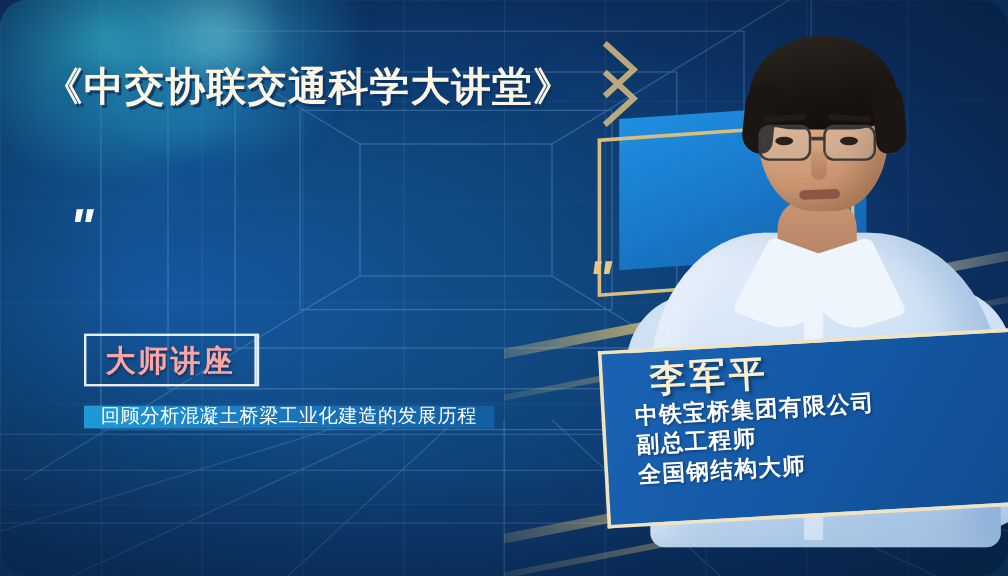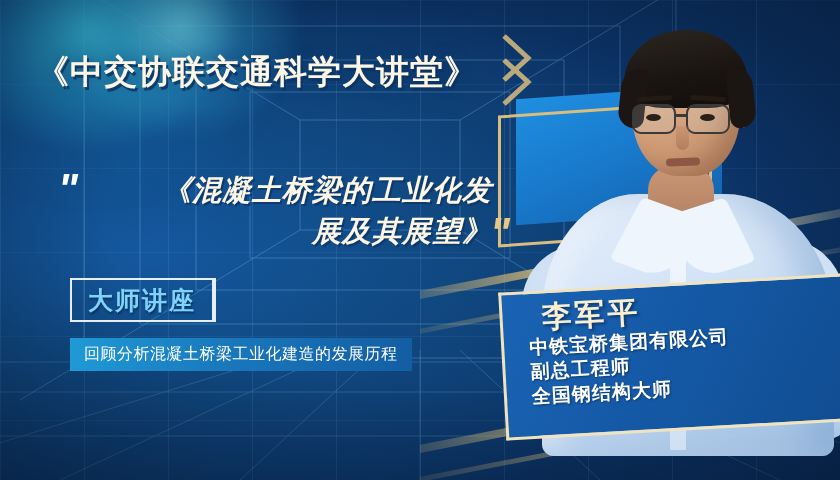--- a/index.html
+++ b/index.html
@@ -1,20 +1,21 @@
 <!DOCTYPE html>
 <html><head>
 <meta charset="utf-8">
 <style>
   html,body{margin:0;padding:0;background:#0b2d55;}
   *{box-sizing:border-box;}
   .stage{
     position:relative;width:840px;height:480px;overflow:hidden;
     font-family:"Liberation Sans","DejaVu Sans",sans-serif;
     background:#0d3a6b;
+    border-radius:23px;
   }
 
   
   .bg-base{
     position:absolute;inset:0;
     background:
       radial-gradient(120% 95% at 18% 52%, #14589e 0%, #10477f 32%, #0c3366 62%, #0a2a55 100%);
   }
   .bg-vignette{
     position:absolute;inset:0;
@@ -185,31 +186,31 @@
     margin-left:34px;color:#fdf6e4;font-style:italic;font-size:29px;font-weight:bold;
     line-height:1.40;letter-spacing:1px;text-align:right;width:400px;
     text-shadow:2px 2px 0 rgba(12,52,100,.75);
   }
 
   .infobar{
     position:absolute;left:70px;top:278px;height:44px;
     display:flex;align-items:stretch;border:2px solid rgba(255,255,255,.90);
   }
   .ib-left{
-    display:flex;align-items:center;padding:0 16px;color:#7dd3fc;
+    display:flex;align-items:center;padding:0 16px;color:#fca5a5;
     font-size:25px;font-weight:bold;letter-spacing:2px;
     text-shadow:1px 2px 2px rgba(6,32,62,.6);
   }
   .ib-div{width:2px;background:rgba(255,255,255,.90);}
   .ib-right{
     display:flex;align-items:center;padding:0 14px;color:#ffffff;
     font-size:23px;letter-spacing:1px;text-shadow:1px 2px 2px rgba(6,32,62,.6);
   }
   .descbar{
-    position:absolute;left:70px;top:338px;height:33px;
+    position:absolute;left:70px;top:338px;height:19px;
     display:flex;align-items:center;padding:0 14px;
     background:linear-gradient(90deg,#1f9ad6 0%,#1a78bd 45%,#135ea3 100%);
     color:#ffffff;font-size:16px;letter-spacing:.5px;
   }
 </style>
 </head>
 <body>
 
 <div class="stage">
 
@@ -297,24 +298,20 @@
     <div class="p-nose"></div>
     <div class="p-mouth"></div>
   </div>
 
   <div class="title">
     <div>《中交协联交通科学大讲堂》</div>
   </div>
 
   <div class="topic-wrap">
     <span class="q-open">"</span>
-    <div class="topic">
-      <div>《混凝土桥梁的工业化发</div>
-      <div>展及其展望》</div>
-    </div>
     <span class="q-close">"</span>
   </div>
 
   <div class="infobar">
     <div class="ib-left">大师讲座</div>
     <div class="ib-div"></div>
   </div>
 
   <div class="descbar">回顾分析混凝土桥梁工业化建造的发展历程</div>
 

